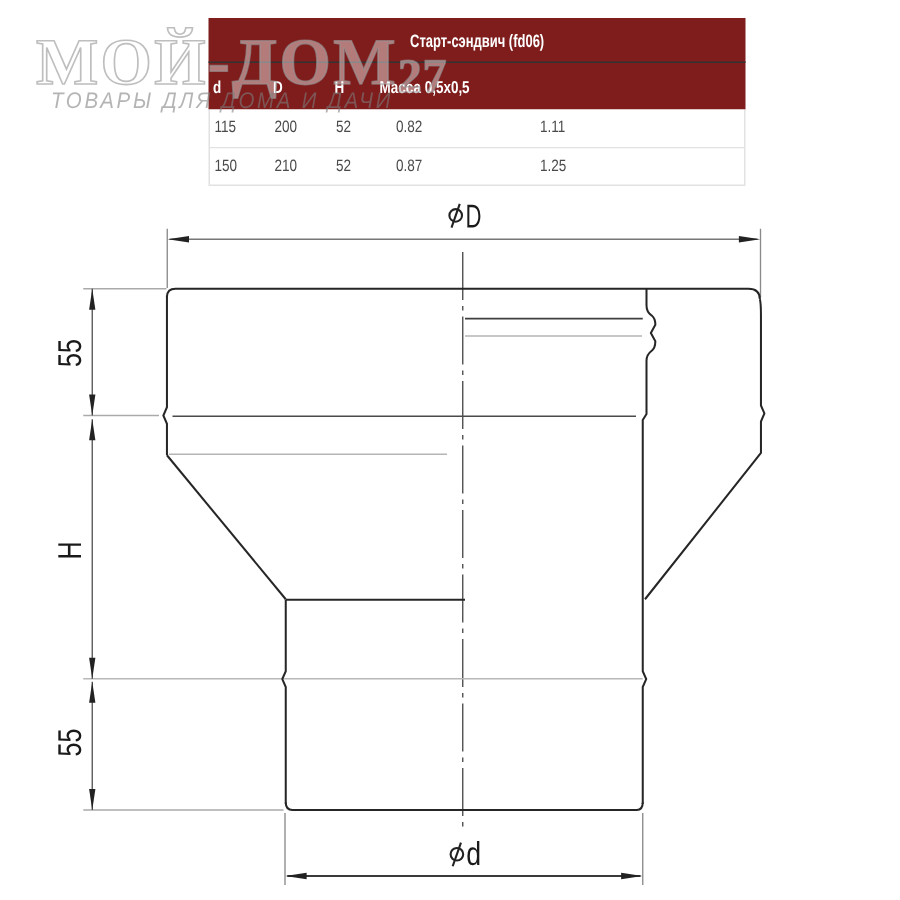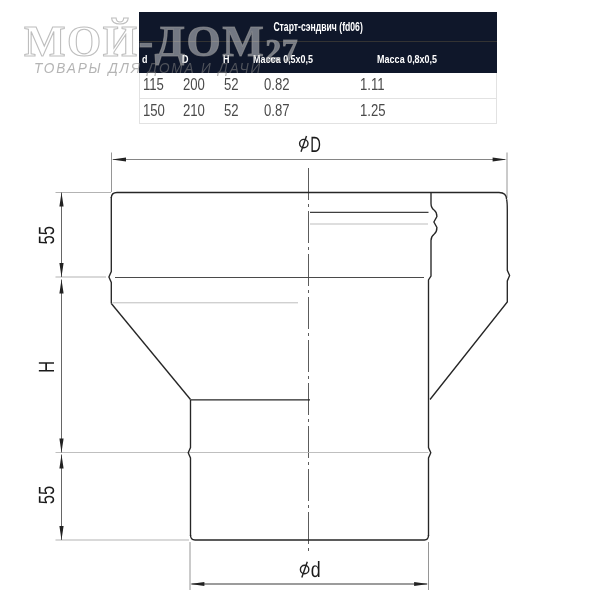--- a/index.html
+++ b/index.html
@@ -1,26 +1,26 @@
 <!DOCTYPE html>
 <html><head>
 <meta charset="utf-8">
 <style>
   html,body{margin:0;padding:0;background:#fff;width:600px;height:600px;overflow:hidden;}
   body{position:relative;font-family:"Liberation Sans",sans-serif;}
   
   #tbl{position:absolute;left:139px;top:12px;width:358px;}
-  #thead{background:#0f172a;color:#fff;}
+  #thead{background:#7f1d1d;color:#fff;}
   #title{height:27.5px;line-height:27.5px;padding-top:1.5px;text-align:center;font-size:12px;font-weight:bold;border-bottom:1px solid #333;}
   #title span{display:inline-block;transform:scaleX(0.72);transform-origin:center;white-space:nowrap;}
   .hrow{height:31px;position:relative;}
   .hrow .c{position:absolute;top:0;height:31px;line-height:35px;font-size:11.5px;font-weight:bold;}
   .c span{display:inline-block;transform:scaleX(0.78);transform-origin:left;white-space:nowrap;}
   .brow{height:24.5px;position:relative;border-bottom:1px solid #e2e2e2;background:#fff;}
-  .brow .c{position:absolute;top:0;height:24.5px;line-height:24.5px;font-size:16px;color:#4a4a4a;}
+  .brow .c{position:absolute;top:0;height:24.5px;line-height:24.5px;font-size:11px;color:#4a4a4a;}
   .brow .c span{transform:scaleX(0.82);}
   #tbody{border-left:1px solid #e2e2e2;border-right:1px solid #e2e2e2;}
   .x1{left:2.5px;} .hrow .x4{left:113.5px;} .hrow .x5{left:237.5px;} .x2{left:42.5px;} .x3{left:83.5px;} .x4{left:124px;} .x5{left:220px;}
   
   #wm{position:absolute;left:0;top:0;z-index:5;}
   #wm1{position:absolute;left:24px;top:15.5px;font-family:"Liberation Serif",serif;font-weight:bold;font-size:44px;letter-spacing:1.5px;white-space:nowrap;color:rgba(255,255,255,0.42);-webkit-text-stroke:1.1px rgba(150,150,150,0.62);}
   #wm1 .n27{font-size:32px;vertical-align:-5px;letter-spacing:0.5px;}
   #wm2{position:absolute;left:34px;top:58.5px;font-size:15px;letter-spacing:2px;white-space:nowrap;color:rgba(125,125,125,0.58);font-style:italic;}
   #wm2 span{display:inline-block;transform:scaleX(0.91);transform-origin:left;}
   svg{position:absolute;left:0;top:0;}
@@ -28,21 +28,20 @@
 </head>
 <body>
   <div id="tbl">
     <div id="thead">
       <div id="title"><span>Старт-сэндвич (fd06)</span></div>
       <div class="hrow">
         <div class="c x1"><span>d</span></div>
         <div class="c x2"><span>D</span></div>
         <div class="c x3"><span>H</span></div>
         <div class="c x4"><span>Масса 0,5х0,5</span></div>
-        <div class="c x5"><span>Масса 0,8х0,5</span></div>
       </div>
     </div>
     <div id="tbody">
       <div class="brow">
         <div class="c x1"><span>115</span></div>
         <div class="c x2"><span>200</span></div>
         <div class="c x3"><span>52</span></div>
         <div class="c x4"><span>0.82</span></div>
         <div class="c x5"><span>1.11</span></div>
       </div>

